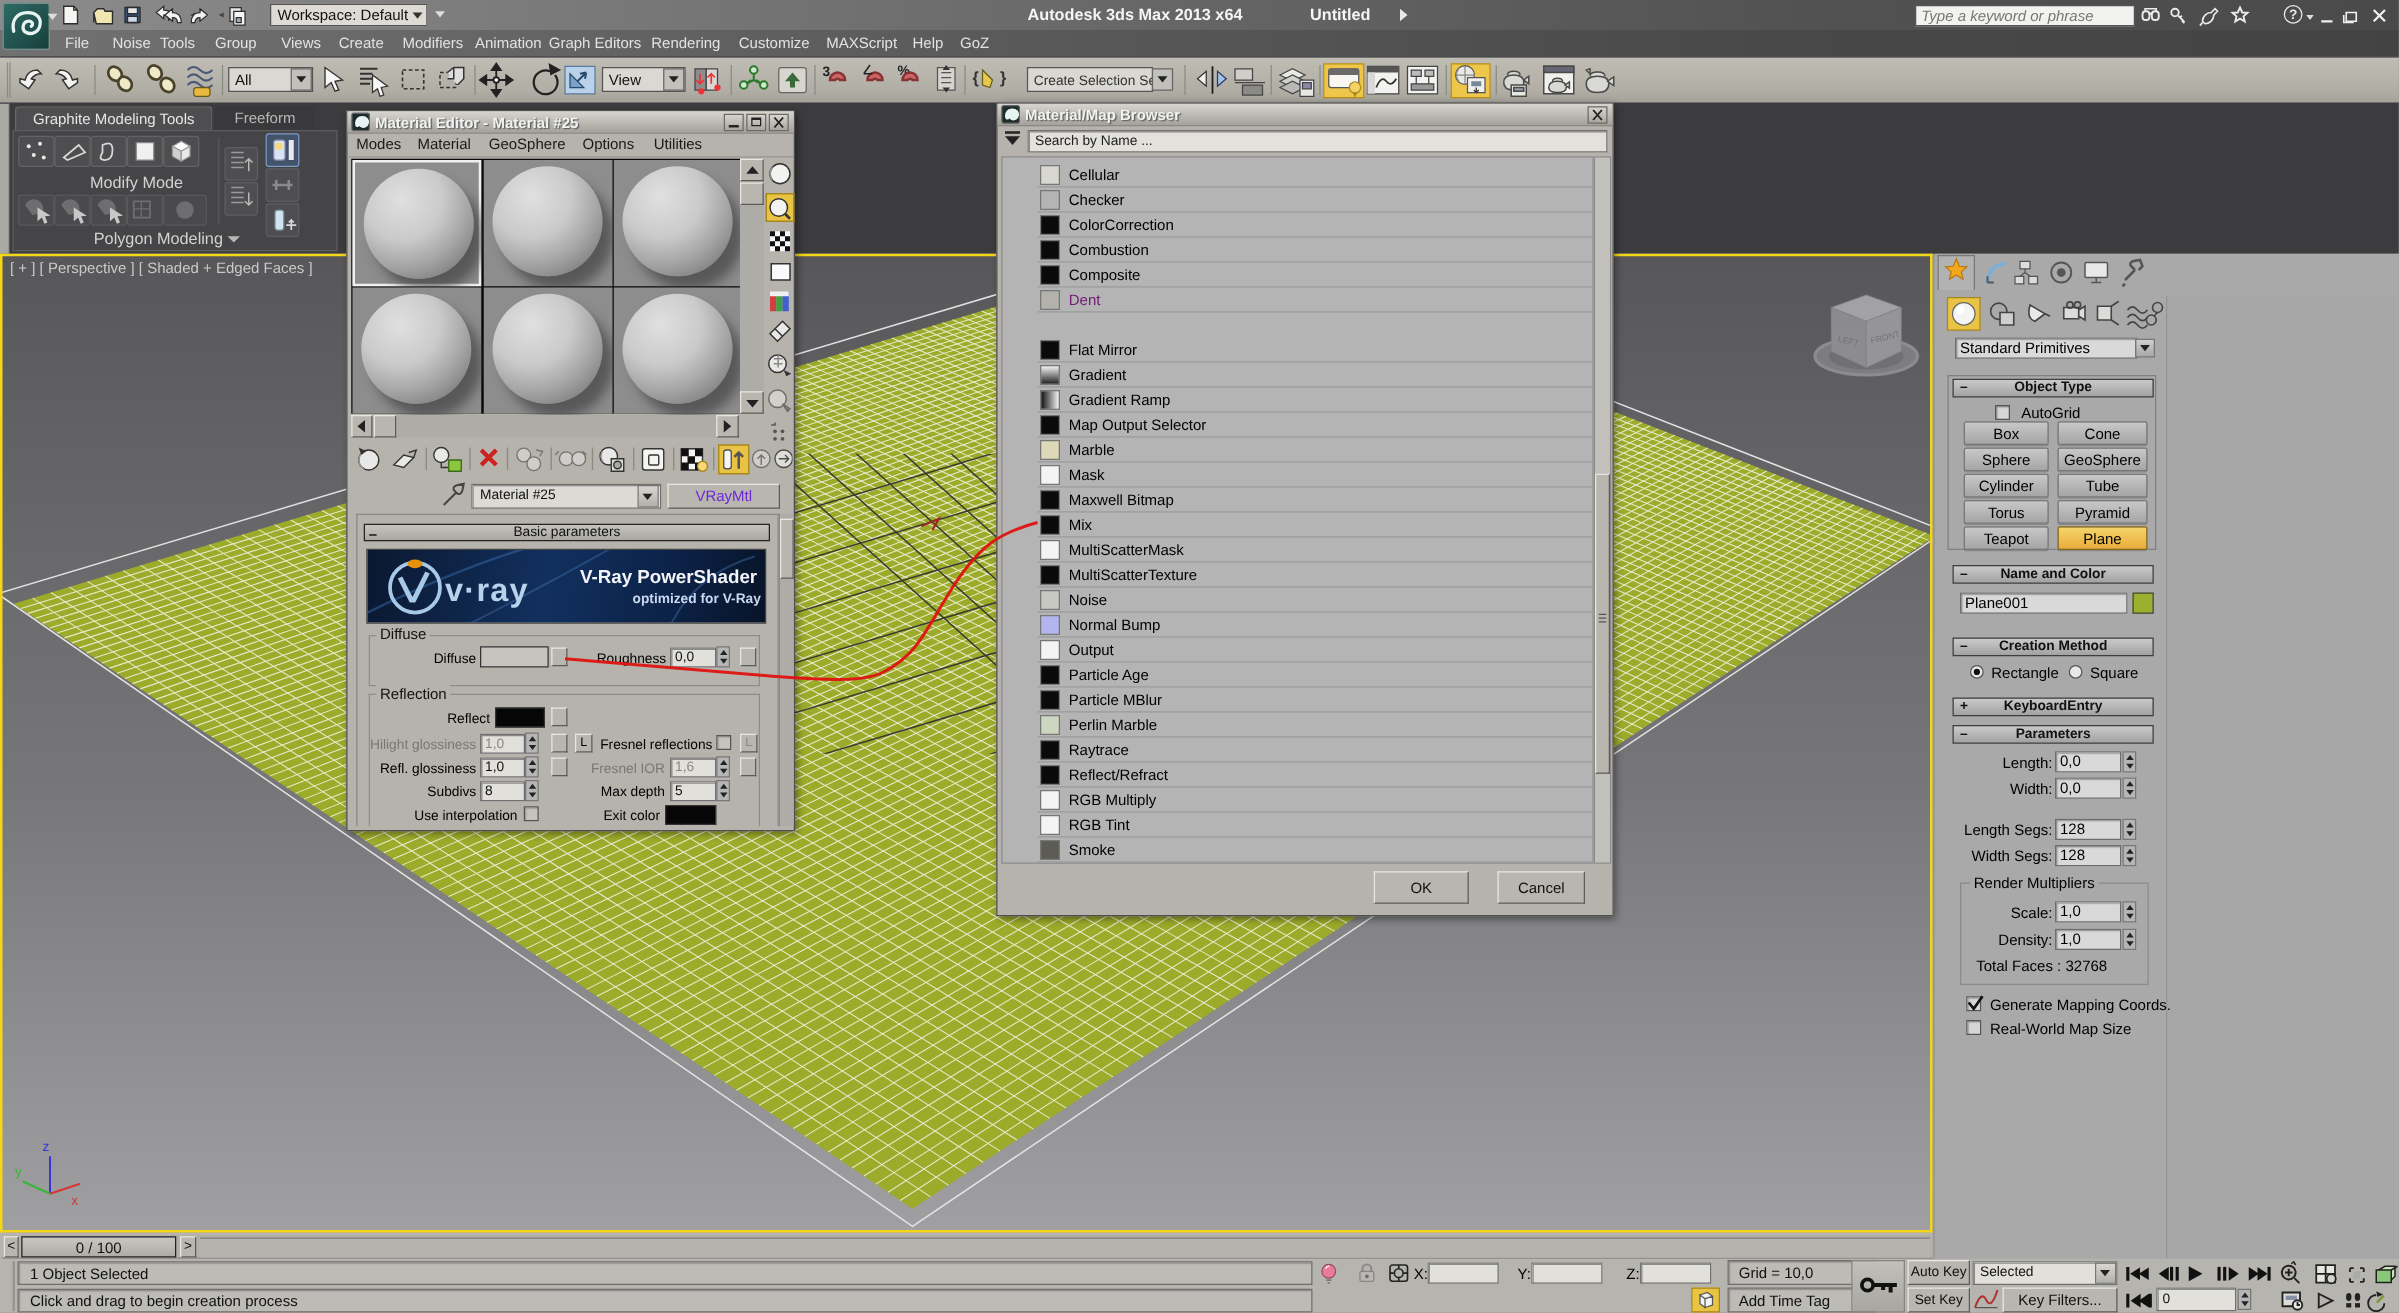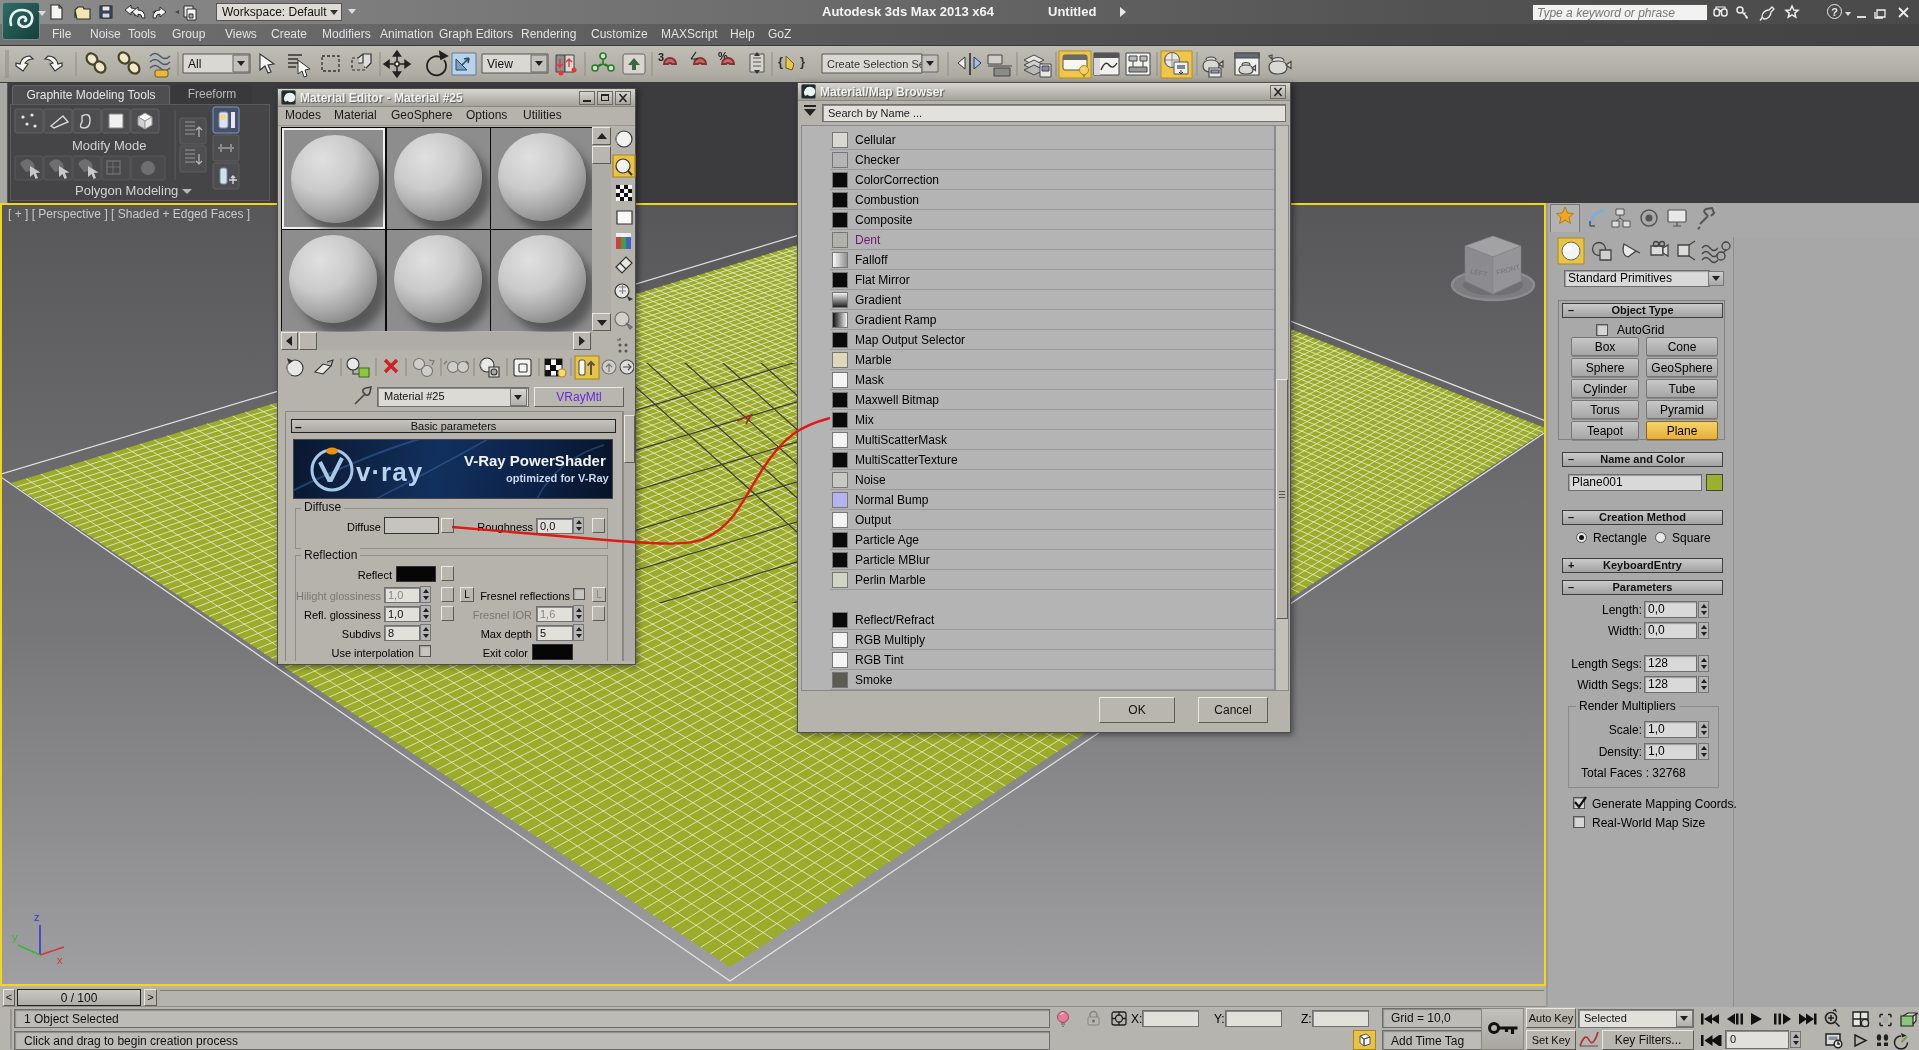--- a/index.html
+++ b/index.html
@@ -1171,25 +1171,20 @@
       <div style="position:absolute;left:0;top:84px;width:474px;height:20px;">
         <div style="position:absolute;left:28px;right:0;bottom:0;height:1px;background:#9a9a9a;"></div>
         <div style="position:absolute;left:30px;top:2px;width:16px;height:16px;border:1px solid #777;background:#0a0a0a;"></div>
         <div style="position:absolute;left:53px;top:3px;font-size:12px;color:#000;">Composite</div>
       </div>
       <div style="position:absolute;left:0;top:104px;width:474px;height:20px;">
         <div style="position:absolute;left:28px;right:0;bottom:0;height:1px;background:#9a9a9a;"></div>
         <div style="position:absolute;left:30px;top:2px;width:16px;height:16px;border:1px solid #777;background:#b2b2aa;"></div>
         <div style="position:absolute;left:53px;top:3px;font-size:12px;color:#701a75;">Dent</div>
       </div>
-      <div style="position:absolute;left:0;top:124px;width:474px;height:20px;">
-        <div style="position:absolute;left:28px;right:0;bottom:0;height:1px;background:#9a9a9a;"></div>
-        <div style="position:absolute;left:30px;top:2px;width:16px;height:16px;border:1px solid #777;background:linear-gradient(90deg,#f8f8f8,#909090);"></div>
-        <div style="position:absolute;left:53px;top:3px;font-size:12px;color:#000;">Falloff</div>
-      </div>
       <div style="position:absolute;left:0;top:144px;width:474px;height:20px;">
         <div style="position:absolute;left:28px;right:0;bottom:0;height:1px;background:#9a9a9a;"></div>
         <div style="position:absolute;left:30px;top:2px;width:16px;height:16px;border:1px solid #777;background:#0a0a0a;"></div>
         <div style="position:absolute;left:53px;top:3px;font-size:12px;color:#000;">Flat Mirror</div>
       </div>
       <div style="position:absolute;left:0;top:164px;width:474px;height:20px;">
         <div style="position:absolute;left:28px;right:0;bottom:0;height:1px;background:#9a9a9a;"></div>
         <div style="position:absolute;left:30px;top:2px;width:16px;height:16px;border:1px solid #777;background:linear-gradient(#f4f4f4,#222);"></div>
         <div style="position:absolute;left:53px;top:3px;font-size:12px;color:#000;">Gradient</div>
       </div>
@@ -1255,20 +1250,25 @@
       </div>
       <div style="position:absolute;left:0;top:424px;width:474px;height:20px;">
         <div style="position:absolute;left:28px;right:0;bottom:0;height:1px;background:#9a9a9a;"></div>
         <div style="position:absolute;left:30px;top:2px;width:16px;height:16px;border:1px solid #777;background:#0a0a0a;"></div>
         <div style="position:absolute;left:53px;top:3px;font-size:12px;color:#000;">Particle MBlur</div>
       </div>
       <div style="position:absolute;left:0;top:444px;width:474px;height:20px;">
         <div style="position:absolute;left:28px;right:0;bottom:0;height:1px;background:#9a9a9a;"></div>
         <div style="position:absolute;left:30px;top:2px;width:16px;height:16px;border:1px solid #777;background:#ccd6c0;"></div>
         <div style="position:absolute;left:53px;top:3px;font-size:12px;color:#000;">Perlin Marble</div>
+      </div>
+      <div style="position:absolute;left:0;top:464px;width:474px;height:20px;">
+        <div style="position:absolute;left:28px;right:0;bottom:0;height:1px;background:#9a9a9a;"></div>
+        <div style="position:absolute;left:30px;top:2px;width:16px;height:16px;border:1px solid #777;background:#0a0a0a;"></div>
+        <div style="position:absolute;left:53px;top:3px;font-size:12px;color:#000;">Raytrace</div>
       </div>
       <div style="position:absolute;left:0;top:484px;width:474px;height:20px;">
         <div style="position:absolute;left:28px;right:0;bottom:0;height:1px;background:#9a9a9a;"></div>
         <div style="position:absolute;left:30px;top:2px;width:16px;height:16px;border:1px solid #777;background:#0a0a0a;"></div>
         <div style="position:absolute;left:53px;top:3px;font-size:12px;color:#000;">Reflect/Refract</div>
       </div>
       <div style="position:absolute;left:0;top:504px;width:474px;height:20px;">
         <div style="position:absolute;left:28px;right:0;bottom:0;height:1px;background:#9a9a9a;"></div>
         <div style="position:absolute;left:30px;top:2px;width:16px;height:16px;border:1px solid #777;background:#f4f4f4;"></div>
         <div style="position:absolute;left:53px;top:3px;font-size:12px;color:#000;">RGB Multiply</div>

